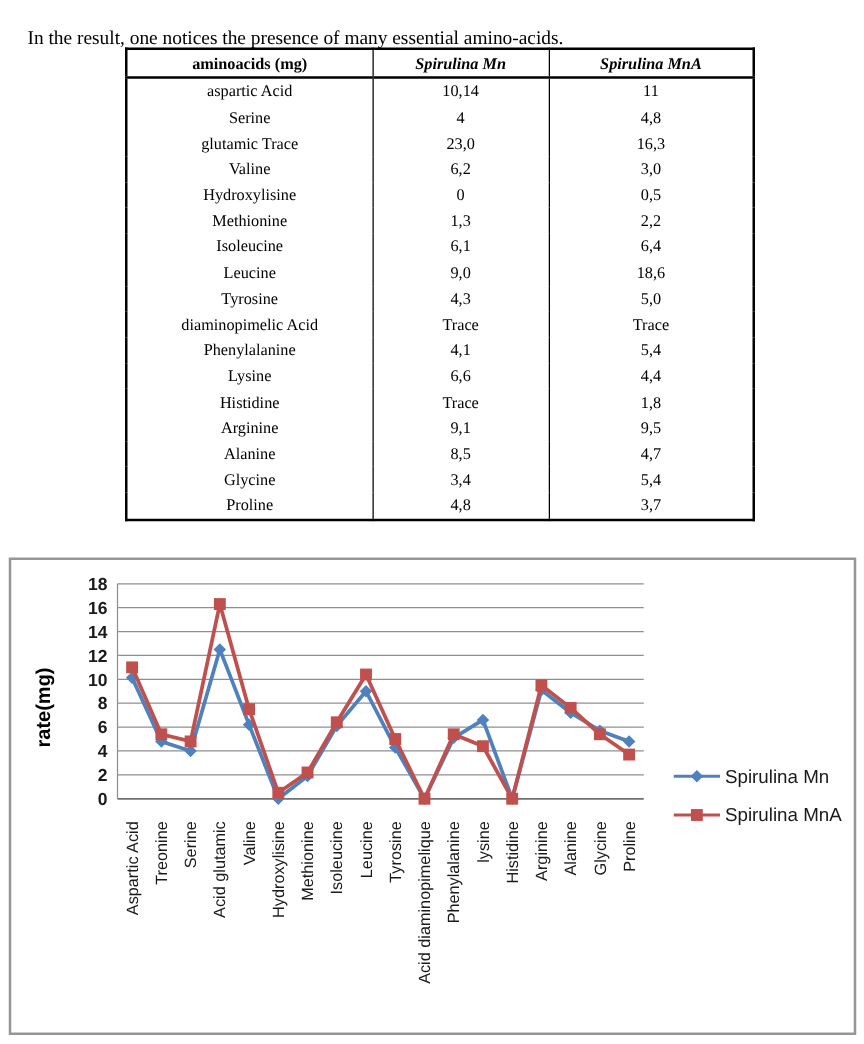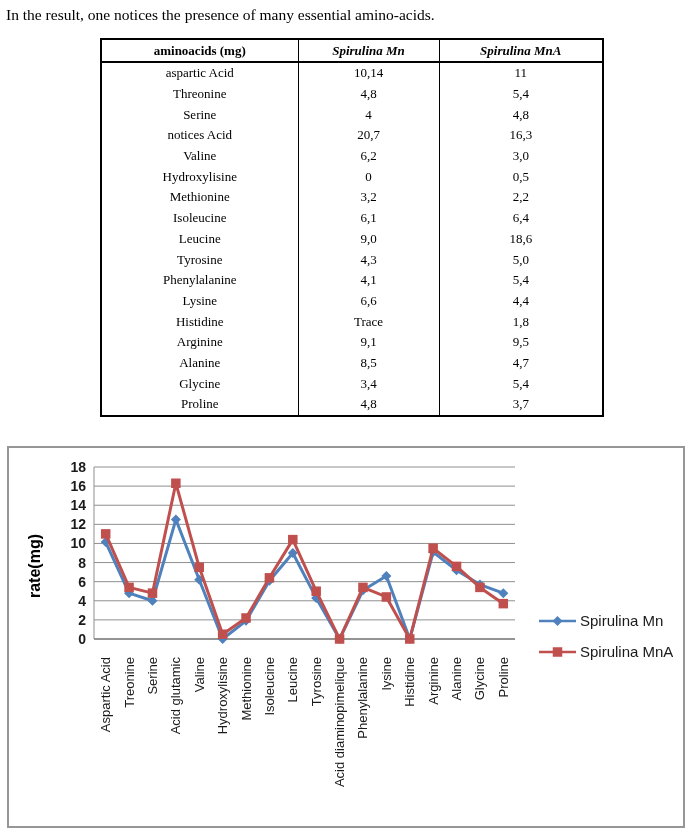--- a/index.html
+++ b/index.html
@@ -1,21 +1,21 @@
 <!DOCTYPE html>
 <html><head>
 <meta charset="utf-8">
 <style>
   html,body { margin:0; padding:0; background:#fff; }
   .page {
     position:relative; width:691px; height:835px; background:#ffffff;
     font-family:"Liberation Serif", serif; overflow:hidden;
   }
   .intro {
-    position:absolute; left:6px; top:6px; margin:0;
+    position:absolute; left:6px; top:6px; margin:16px;
     font-size:15.5px; color:#000;
   }
   table.amino-table {
     position:absolute; left:100px; top:38px; width:502px;
     border-collapse:collapse; table-layout:fixed;
     border:2px solid #000;
     font-family:"Liberation Serif", serif;
   }
   table.amino-table th {
     border-left:1px solid #000; border-right:1px solid #000;
@@ -55,63 +55,63 @@
           <th class="sp">Spirulina MnA</th>
         </tr>
       </thead>
     <tbody>
         <tr>
           <td>aspartic Acid</td>
           <td>10,14</td>
           <td>11</td>
         </tr>
         <tr>
-          <td>Threonine</td>
-          <td>4,8</td>
-          <td>5,4</td>
-        </tr>
-        <tr>
           <td>Serine</td>
           <td>4</td>
           <td>4,8</td>
         </tr>
         <tr>
-          <td>notices Acid</td>
-          <td>20,7</td>
+          <td>glutamic Trace</td>
+          <td>23,0</td>
           <td>16,3</td>
         </tr>
         <tr>
           <td>Valine</td>
           <td>6,2</td>
           <td>3,0</td>
         </tr>
         <tr>
           <td>Hydroxylisine</td>
           <td>0</td>
           <td>0,5</td>
         </tr>
         <tr>
           <td>Methionine</td>
-          <td>3,2</td>
+          <td>1,3</td>
           <td>2,2</td>
         </tr>
         <tr>
           <td>Isoleucine</td>
           <td>6,1</td>
           <td>6,4</td>
         </tr>
         <tr>
           <td>Leucine</td>
           <td>9,0</td>
           <td>18,6</td>
         </tr>
         <tr>
           <td>Tyrosine</td>
           <td>4,3</td>
           <td>5,0</td>
+        </tr>
+        <tr>
+          <td>diaminopimelic Acid</td>
+          <td>Trace</td>
+          <td>Trace</td>
         </tr>
         <tr>
           <td>Phenylalanine</td>
           <td>4,1</td>
           <td>5,4</td>
         </tr>
         <tr>
           <td>Lysine</td>
           <td>6,6</td>
           <td>4,4</td>

